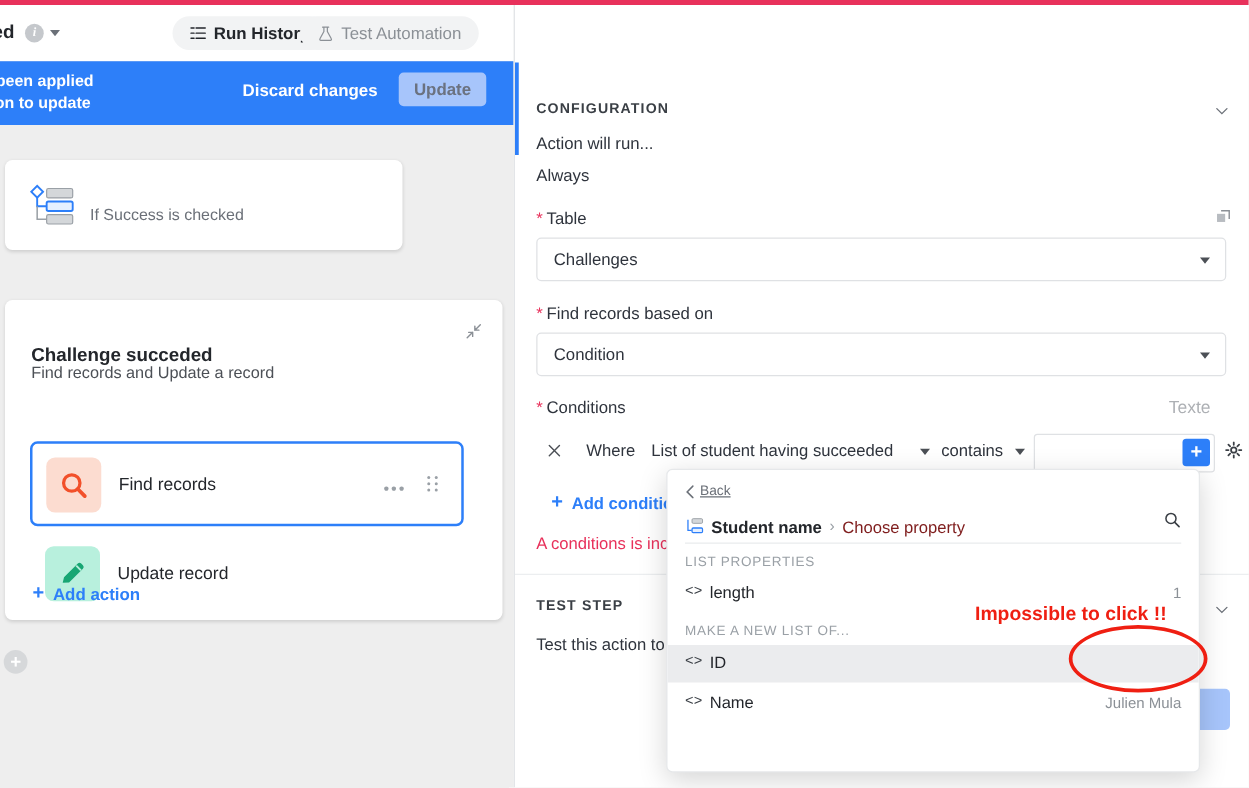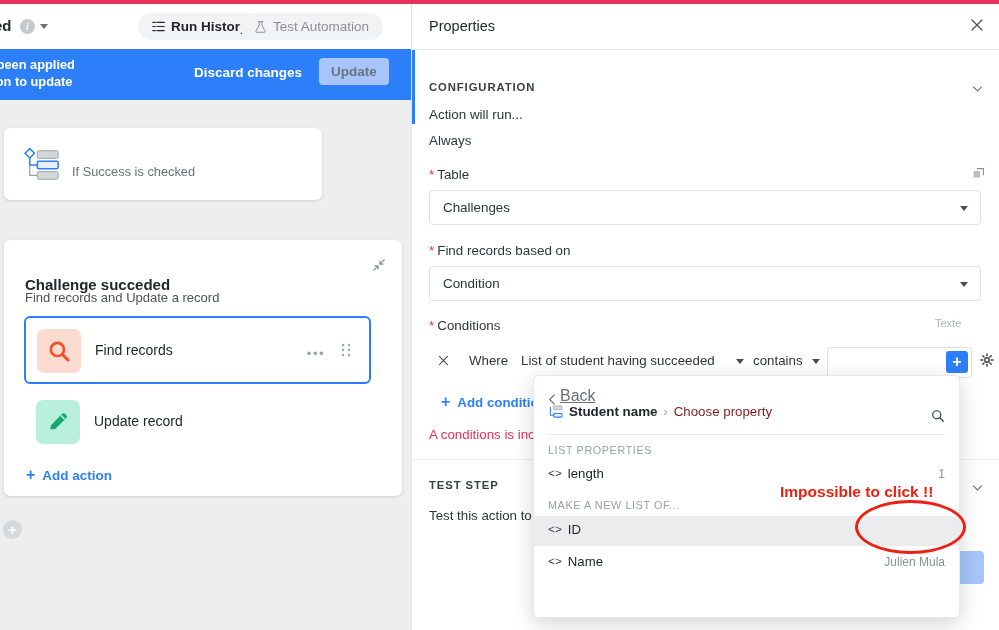--- a/index.html
+++ b/index.html
@@ -37,21 +37,21 @@
   .trigger-icon{position:absolute;left:18px;top:19px;width:42px;height:36px;}
   .trigger-title{position:absolute;left:68px;top:14px;font-size:14.5px;font-weight:700;color:#23262b;}
   .trigger-sub{position:absolute;left:68px;top:36px;font-size:12.8px;color:#6b7078;}
 
   .action-card{position:absolute;left:4px;top:236px;width:398px;height:256px;background:#fff;border-radius:6px;
                box-shadow:0 1px 3px rgba(0,0,0,.13);}
   .ac-title{position:absolute;left:21px;top:20px;font-size:15px;font-weight:700;color:#23262b;margin-top:16px;}
   .ac-sub{position:absolute;left:21px;top:50px;font-size:13px;color:#4c5056;}
   .ac-expand{position:absolute;right:16px;top:18px;width:14px;height:14px;color:#8b9096;}
 
-  .step{position:absolute;left:20px;width:347px;height:68px;border-radius:6px;box-sizing:border-box;background:#fff;}
+  .step{position:absolute;left:20px;width:347px;height:68px;border-radius:6px;box-sizing:border-box;background:#fff;margin-top:37px;}
   .step.sel{top:76px;border:2px solid #2d7ff9;}
   .step.plain{top:148px;border:1px solid transparent;text-align:center;}
   .step-ic{position:absolute;left:11px;top:11px;width:44px;height:44px;border-radius:7px;display:flex;align-items:center;justify-content:center;}
   .ic-find{background:#fcdcd0;}
   .ic-update{background:#b8f0dd;}
   .step-label{position:absolute;left:69px;top:24px;font-size:14px;color:#23262b;}
   .step-dots{position:absolute;right:44px;top:28px;color:#9aa0a6;letter-spacing:1.5px;font-size:13px;}
   .step-grip{position:absolute;right:18px;top:24px;width:10px;height:16px;}
   .add-action{position:absolute;left:22px;top:227px;font-size:13.5px;font-weight:700;color:#2d7ff9;display:flex;align-items:center;gap:7px;}
   .plus-glyph{font-size:16px;font-weight:700;line-height:1;}
@@ -69,21 +69,21 @@
   .sec-head{position:absolute;left:17px;font-size:11.3px;letter-spacing:.9px;font-weight:700;color:#3a3f45;}
   .chev{position:absolute;right:16px;width:13px;height:13px;color:#6b7078;}
 
   .lbl{position:absolute;left:17px;font-size:13.4px;color:#2f343d;}
   .req{color:#e8315b;margin-right:3px;}
   .sel-box{position:absolute;left:17px;width:552px;height:35px;border:1px solid #dfe1e4;border-radius:4px;box-sizing:border-box;background:#fff;}
   .sel-val{position:absolute;left:13px;top:9px;font-size:13.4px;color:#2f343d;}
   .sel-car{position:absolute;right:12px;top:15px;width:0;height:0;border-left:4px solid transparent;border-right:4px solid transparent;border-top:5px solid #4c5056;}
   .ext-icon{position:absolute;right:15px;width:13px;height:13px;color:#8b9096;}
 
-  .ghost-texte{position:absolute;left:523px;top:313px;font-size:11px;color:#6b7078;opacity:.55;}
+  .ghost-texte{position:absolute;left:523px;top:313px;font-size:14px;color:#6b7078;opacity:.55;}
 
   .cond-row{position:absolute;left:17px;top:346px;width:560px;height:26px;}
   .cond-x{position:absolute;left:8px;top:4px;width:13px;height:13px;color:#4c5056;}
   .cond-where{position:absolute;left:40px;top:3px;font-size:13.3px;color:#2f343d;}
   .cond-field{position:absolute;left:92px;top:3px;font-size:13.3px;color:#2f343d;}
   .cond-field-car{position:absolute;left:307px;top:9px;width:0;height:0;border-left:4px solid transparent;border-right:4px solid transparent;border-top:5px solid #4c5056;}
   .cond-op{position:absolute;left:324px;top:3px;font-size:13.3px;color:#2f343d;}
   .cond-op-car{position:absolute;left:383px;top:9px;width:0;height:0;border-left:4px solid transparent;border-right:4px solid transparent;border-top:5px solid #4c5056;}
   .cond-input{position:absolute;left:398px;top:-3px;width:145px;height:31px;border:1px solid #dfe1e4;border-radius:3px;box-sizing:border-box;background:#fff;}
   .cond-plus{position:absolute;right:3px;top:3px;width:22px;height:22px;border-radius:3px;background:#2d7ff9;color:#fff;
@@ -95,22 +95,22 @@
 
   .test-head{position:absolute;left:17px;top:475px;font-size:11.3px;letter-spacing:.9px;font-weight:700;color:#3a3f45;}
   .test-body{position:absolute;left:17px;top:501px;width:552px;font-size:13.3px;line-height:22px;color:#2f343d;}
   .test-btn{position:absolute;left:467px;top:547px;width:105px;height:33px;border-radius:4px;background:#a7c5fb;
             color:#5b79c4;font-size:13.3px;font-weight:700;display:flex;align-items:center;justify-content:center;}
   .sep-line{position:absolute;left:0;top:455px;width:588px;height:1px;background:#eceef0;}
 
   
   .popover{position:absolute;left:533px;top:375px;width:425px;height:241px;background:#fff;border:1px solid #e6e8ea;
            border-radius:5px;box-shadow:0 6px 22px rgba(0,0,0,.17);z-index:40;overflow:hidden;}
-  .pop-back{position:absolute;left:14px;top:11px;font-size:16px;color:#6b7078;display:flex;align-items:flex-end;gap:4px;text-decoration:underline;}
-  .pop-crumb{position:absolute;left:14px;top:28px;display:flex;align-items:center;gap:6px;}
+  .pop-back{position:absolute;left:14px;top:11px;font-size:11px;color:#6b7078;display:flex;align-items:flex-end;gap:4px;text-decoration:underline;}
+  .pop-crumb{position:absolute;left:14px;top:38px;display:flex;gap:6px;}
   .pop-crumb-name{font-size:13.4px;font-weight:700;color:#23262b;}
   .pop-crumb-sep{font-size:12.5px;color:#9aa0a6;}
   .pop-crumb-next{font-size:13.3px;color:#7f1d1d;}
   .pop-search{position:absolute;right:14px;top:33px;width:14px;height:14px;color:#3a3f45;}
   .pop-div{position:absolute;left:14px;top:58px;width:397px;height:1px;background:#e9ebed;}
   .pop-group{position:absolute;left:14px;font-size:10.8px;letter-spacing:.6px;color:#9aa0a6;}
   .pop-item{position:absolute;left:0;width:425px;height:30px;}
   .pop-item.hl{background:#ebecee;}
   .pop-item-name{position:absolute;left:14px;top:6px;font-size:13.2px;color:#23262b;display:flex;align-items:center;gap:6px;}
   .code-ic{font-size:11.5px;color:#3a3f45;font-family:"Liberation Mono","DejaVu Sans Mono",monospace;}
@@ -212,26 +212,20 @@
         <span class="plus-glyph">+</span>
         <span>Add action</span>
       </div>
     </div>
 
     <div class="canvas-plus">+</div>
   </div>
 
   <div class="right-pane">
 
-    <div class="rp-header">
-      <div class="rp-title">Properties</div>
-      <svg class="rp-close" viewBox="0 0 16 16">
-        <path d="M3 3l10 10M13 3L3 13" stroke="#4c5056" stroke-width="1.3" stroke-linecap="round"></path>
-      </svg>
-    </div>
     <div class="blue-edge"></div>
 
     <div class="sec-head" style="top:77px">CONFIGURATION</div>
     <svg class="chev" style="top:78px" viewBox="0 0 16 16">
       <path d="M3 6l5 5 5-5" stroke="#6b7078" stroke-width="1.3" fill="none" stroke-linecap="round"></path>
     </svg>
 
     <div class="lbl" style="top:103px">Action will run...</div>
     <div class="lbl" style="top:129px">Always</div>
 

